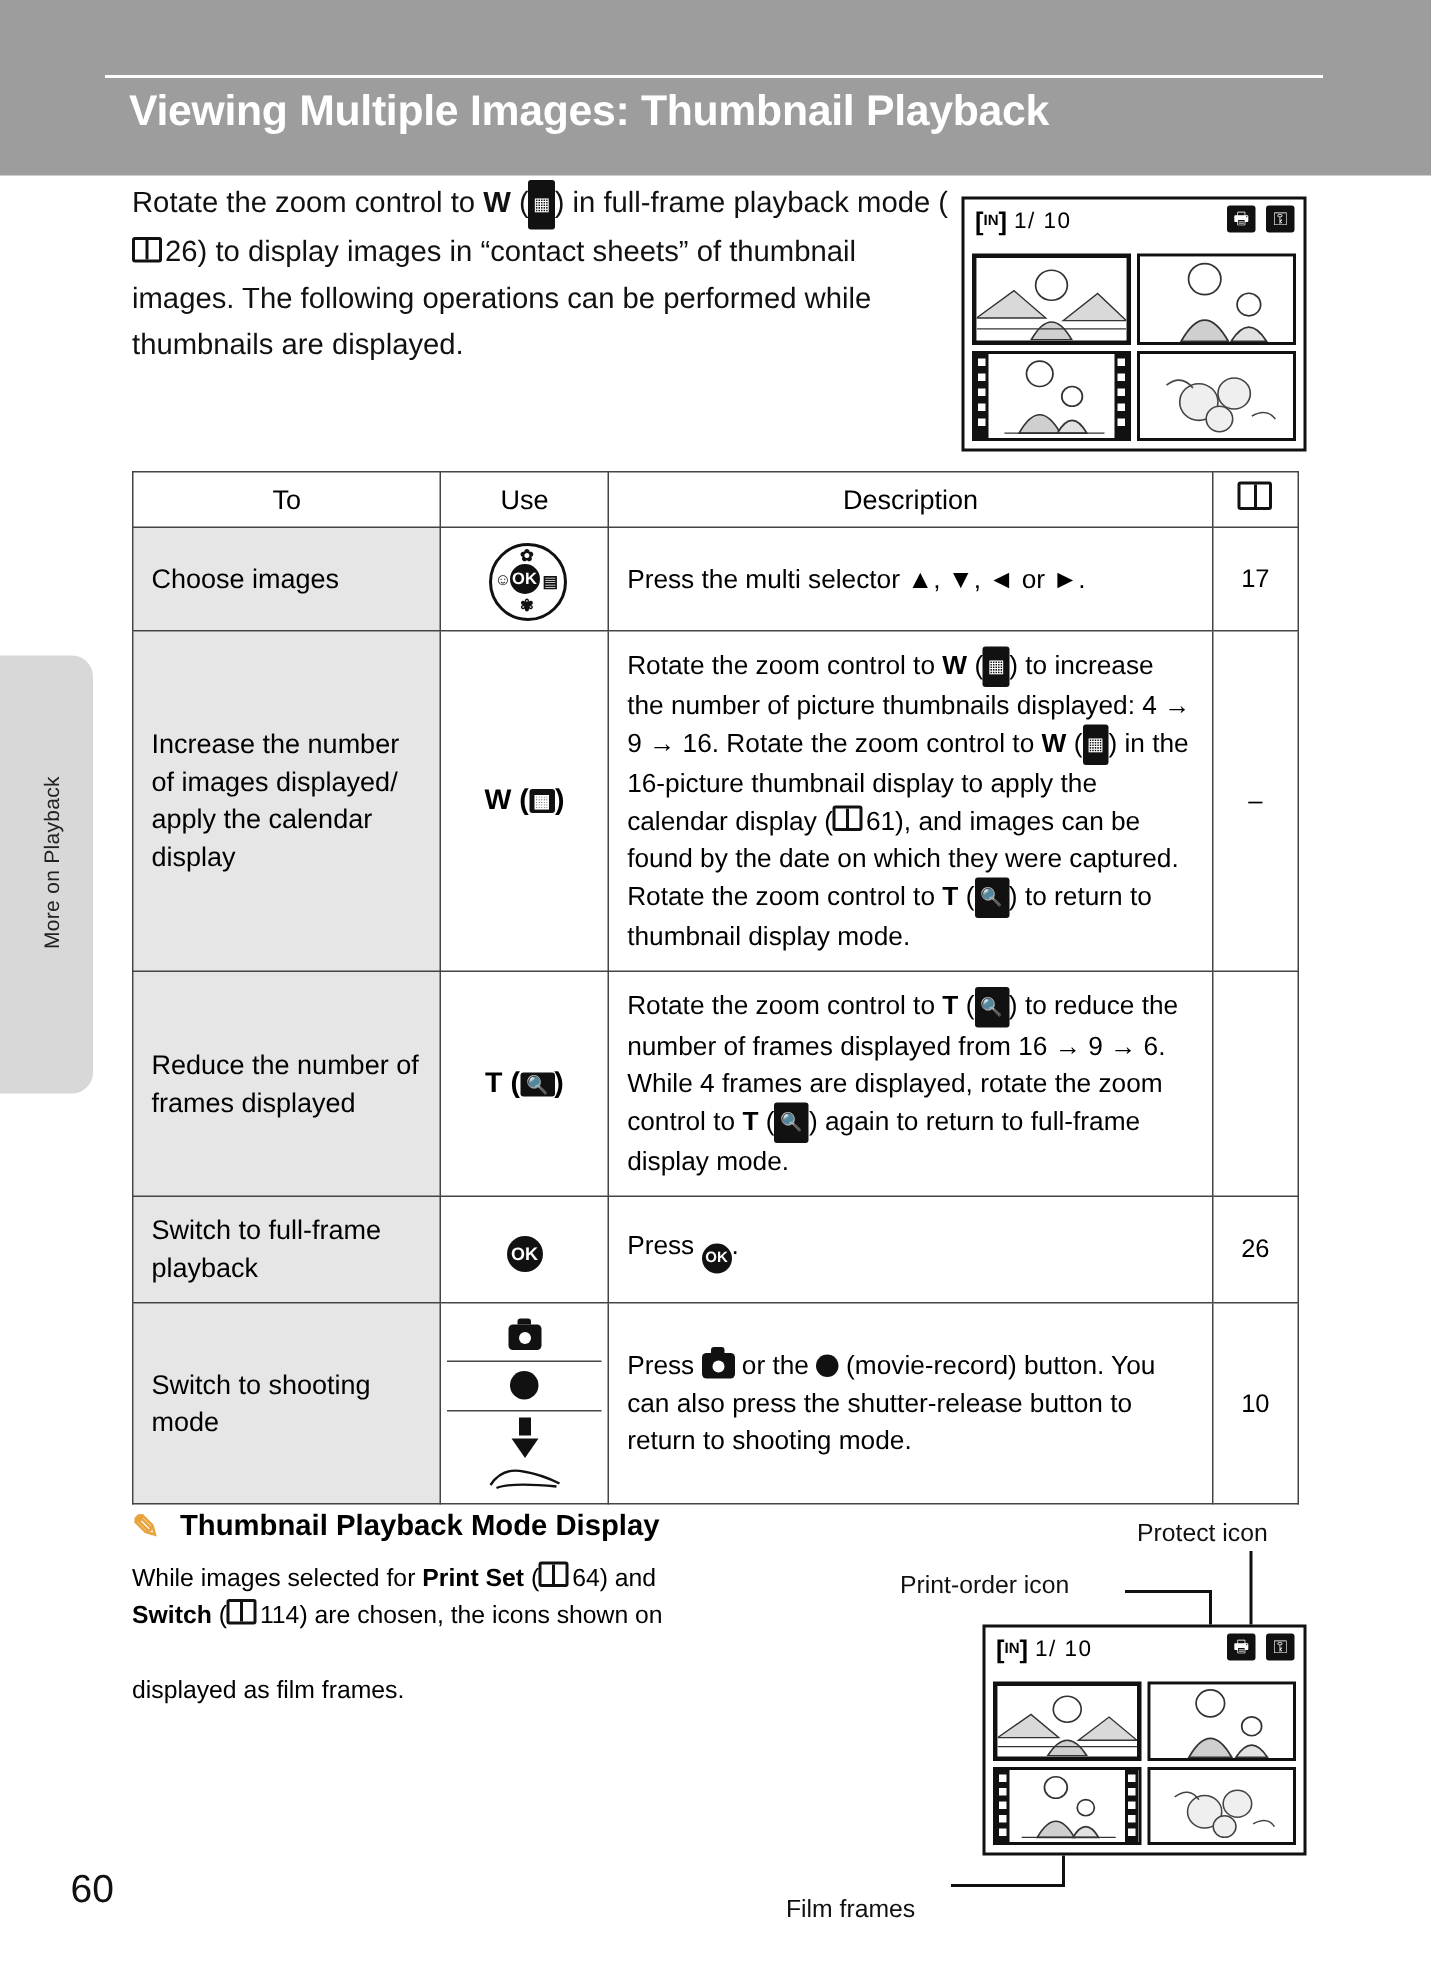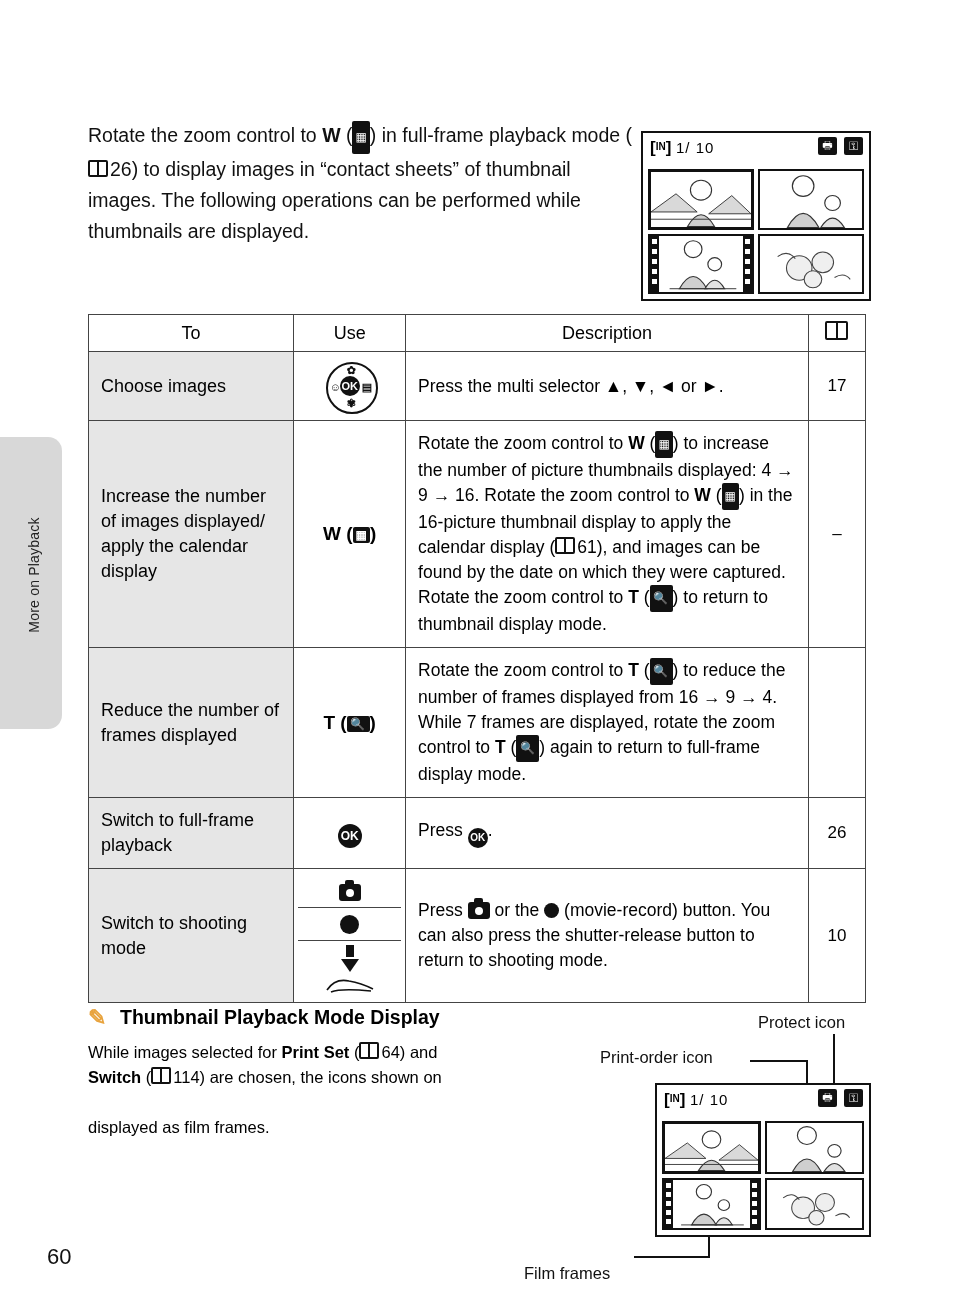--- a/index.html
+++ b/index.html
@@ -176,21 +176,21 @@
   }
   .note-body b{font-weight:bold;text-align:center;}
   
   .cam-bot{left:655px;top:1083px;width:212px;height:150px;}
   .lbl{
     position:absolute;font-size:16.5px;color:#111;
   }
   .leader{position:absolute;background:#111;}
   
   .pageno{
-    position:absolute;left:47px;top:1244px;font-size:22px;color:#111;
+    position:absolute;left:47px;top:1244px;font-size:26px;color:#111;
   }
   .icon-box{
     display:inline-block;background:#111;color:#fff;font-size:12px;
     padding:1px 3px;border-radius:2px;vertical-align:1px;
   }
   .icon-mag{
     display:inline-block;background:#111;color:#fff;font-size:12px;
     padding:1px 4px;border-radius:2px;vertical-align:1px;
   }
   .book-inline{
@@ -199,20 +199,24 @@
   }
   .book-inline:after{
     content:"";position:absolute;left:50%;top:0;bottom:0;width:2px;background:#111;margin-left:-1px;
   }
 </style>
 </head>
 <body>
 
 <div class="page">
 
+  <div class="header-band">
+    <div class="header-rule"></div>
+    <div class="header-title">Viewing Multiple Images: Thumbnail Playback</div>
+  </div>
 
   <div class="side-tab">
     <div class="side-tab-label">More on Playback</div>
   </div>
 
   <div class="intro">
     <span>Rotate the zoom control to </span><span class="bold">W</span><span> (</span><span class="icon-box">▦</span><span>) in full-frame</span>
     <span>playback mode (</span><span class="book-inline"></span><span>26</span><span>) to display images in “contact</span>
     <span>sheets” of thumbnail images. The following operations</span>
     <span>can be performed while thumbnails are displayed.</span>
@@ -324,21 +328,21 @@
         </td>
         <td class="c-ref">–</td>
       </tr>
 
       <tr>
         <td class="c-to">Reduce the number of frames displayed</td>
         <td class="c-use">
           <span>T</span> (<span class="icon-mag">🔍</span>)
         </td>
         <td class="c-desc">
-          <span>Rotate the zoom control to </span><b>T</b><span> (</span><span class="icon-mag">🔍</span><span>) to reduce the number of frames displayed from 16 → 9 → 4. While 7 frames are displayed, rotate the zoom control to </span><b>T</b><span> (</span><span class="icon-mag">🔍</span><span>) again to return to full-frame display mode.</span>
+          <span>Rotate the zoom control to </span><b>T</b><span> (</span><span class="icon-mag">🔍</span><span>) to reduce the number of frames displayed from 16 → 9 → 6. While 4 frames are displayed, rotate the zoom control to </span><b>T</b><span> (</span><span class="icon-mag">🔍</span><span>) again to return to full-frame display mode.</span>
         </td>
         <td class="c-ref"></td>
       </tr>
 
       <tr>
         <td class="c-to">Switch to full-frame playback</td>
         <td class="c-use">
           <span class="okbtn">OK</span>
         </td>
         <td class="c-desc">Press <span class="okbtn" style="width:20px;height:20px;line-height:20px;font-size:10px;">OK</span>.</td>

